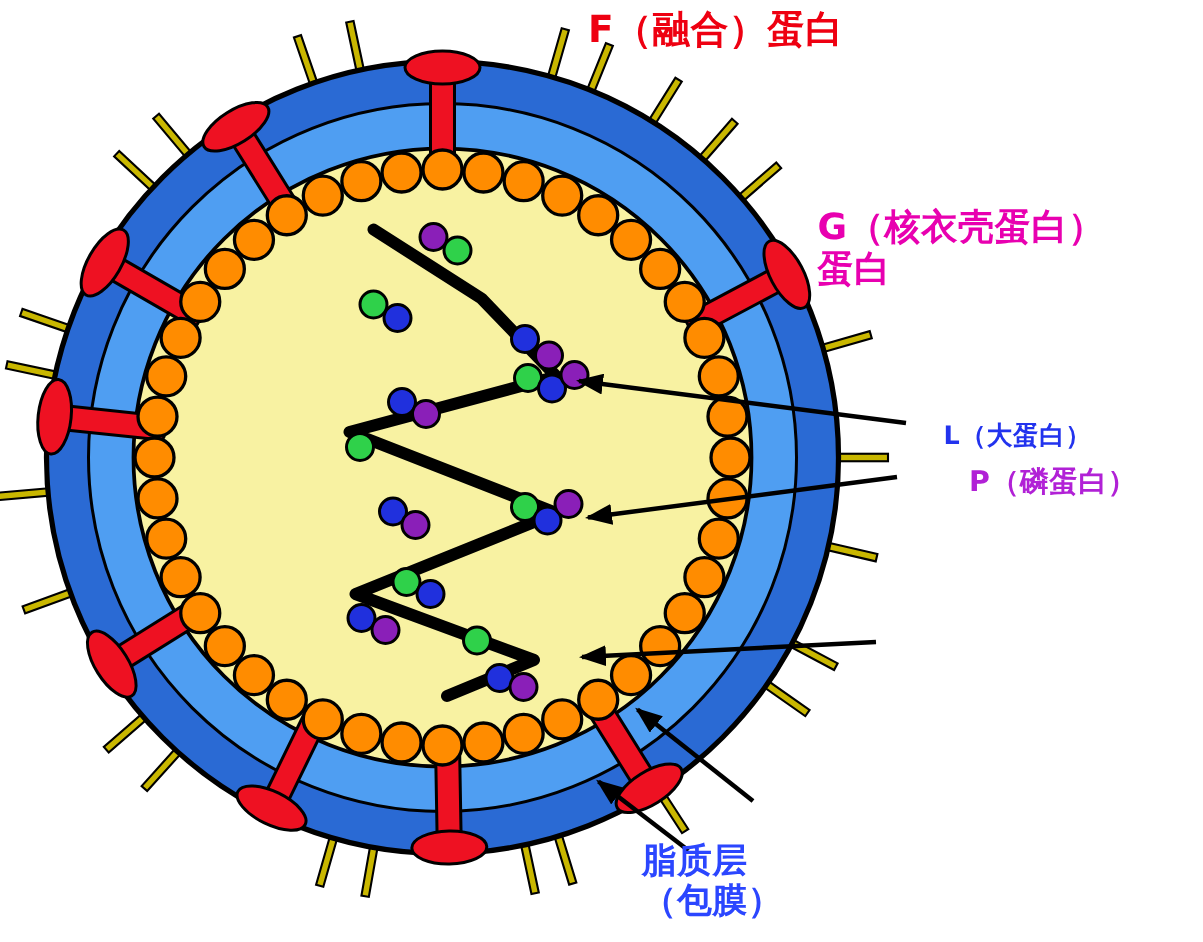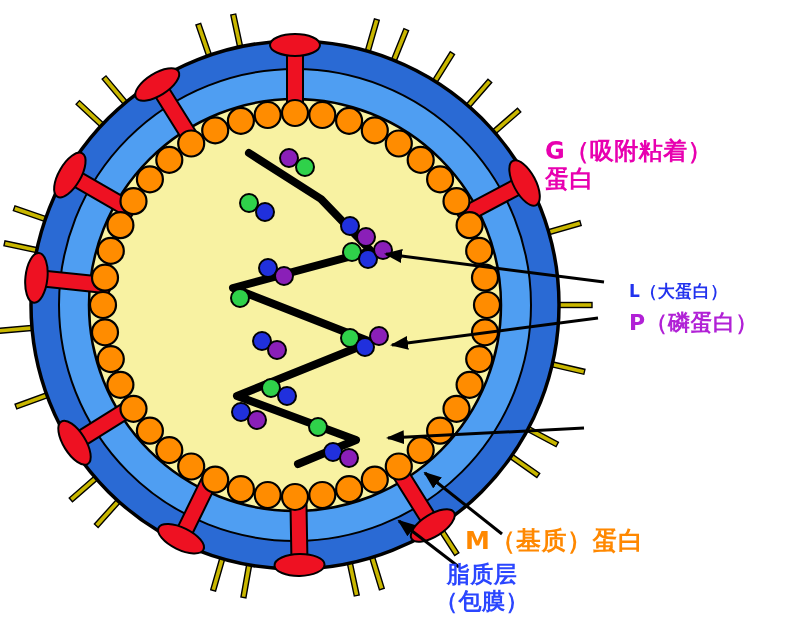--- a/index.html
+++ b/index.html
@@ -4,24 +4,24 @@
 <style>
   *{margin:0;padding:0;box-sizing:border-box}
   body{background:#ffffff;font-family:"DejaVu Sans","Liberation Sans",sans-serif}
   .stage{position:relative;width:802px;height:628px;background:#fff;overflow:hidden}
   .stage > svg{position:absolute;left:0;top:0}
   .label{position:absolute;font-weight:bold;white-space:pre-line;line-height:1.18;letter-spacing:.5px}
   .lbl-f{left:392px;top:5px;font-size:25px;color:var(--label-f)}
   .lbl-g{left:545px;top:137px;font-size:24px;color:var(--label-g)}
   .lbl-n{left:603px;top:252px;font-size:22px;color:var(--label-n)}
   .lbl-l{left:629px;top:281px;font-size:17px;color:var(--label-l)}
-  .lbl-p{left:629px;top:310px;font-size:22px;color:var(--label-p)}
+  .lbl-p{left:646px;top:310px;font-size:19px;color:var(--label-p)}
   .lbl-rna{left:582px;top:410px;font-size:22px;color:var(--label-rna)}
   .lbl-m{left:465px;top:526px;font-size:25px;color:var(--label-m)}
-  .lbl-lipid{left:428px;top:561px;font-size:23px;color:var(--label-lipid);text-align:center;width:108px}
+  .lbl-lipid{left:428px;top:561px;font-size:23px;color:var(--label-lipid);text-align:left;width:108px}
   .env-outer{fill:var(--envelope-outer);stroke:#000;stroke-width:3.5}
   .env-inner{fill:var(--envelope-inner);stroke:#000;stroke-width:2}
   .interior{fill:var(--capsid-interior);stroke:#000;stroke-width:2.5}
   #bead-ring circle{fill:var(--matrix-bead);stroke:#000;stroke-width:2.2}
   #g-spikes rect{fill:var(--g-spike);stroke:#000;stroke-width:1.4}
   #f-proteins rect,#f-proteins ellipse{fill:var(--f-protein);stroke:#000;stroke-width:2}
   .rna{fill:none;stroke:var(--rna);stroke-width:8;stroke-linejoin:round;stroke-linecap:round}
   #np-beads circle{stroke:#000;stroke-width:2}
   .bead-n{fill:var(--n-bead)}
   .bead-l{fill:var(--l-bead)}
@@ -189,20 +189,20 @@
 
     <g id="arrows">
       <line class="arrow" x1="604" y1="282" x2="386" y2="254" marker-end="url(#ah)"></line>
       <line class="arrow" x1="598" y1="318" x2="392" y2="345" marker-end="url(#ah)"></line>
       <line class="arrow" x1="584" y1="428" x2="388" y2="438" marker-end="url(#ah)"></line>
       <line class="arrow" x1="502" y1="534" x2="425" y2="473" marker-end="url(#ah)"></line>
       <line class="arrow" x1="459" y1="567" x2="399" y2="521" marker-end="url(#ah)"></line>
     </g>
   </svg>
 
-  <div class="label lbl-g">G（吸附粘着）
+  <div class="label lbl-f">F（融合）蛋白</div>
+  <div class="label lbl-g">G（核衣壳蛋白）
 蛋白</div>
   <div class="label lbl-l">L（大蛋白）</div>
   <div class="label lbl-p">P（磷蛋白）</div>
-  <div class="label lbl-m">M（基质）蛋白</div>
   <div class="label lbl-lipid">脂质层
 （包膜）</div>
 </div>
 
 </body></html>

